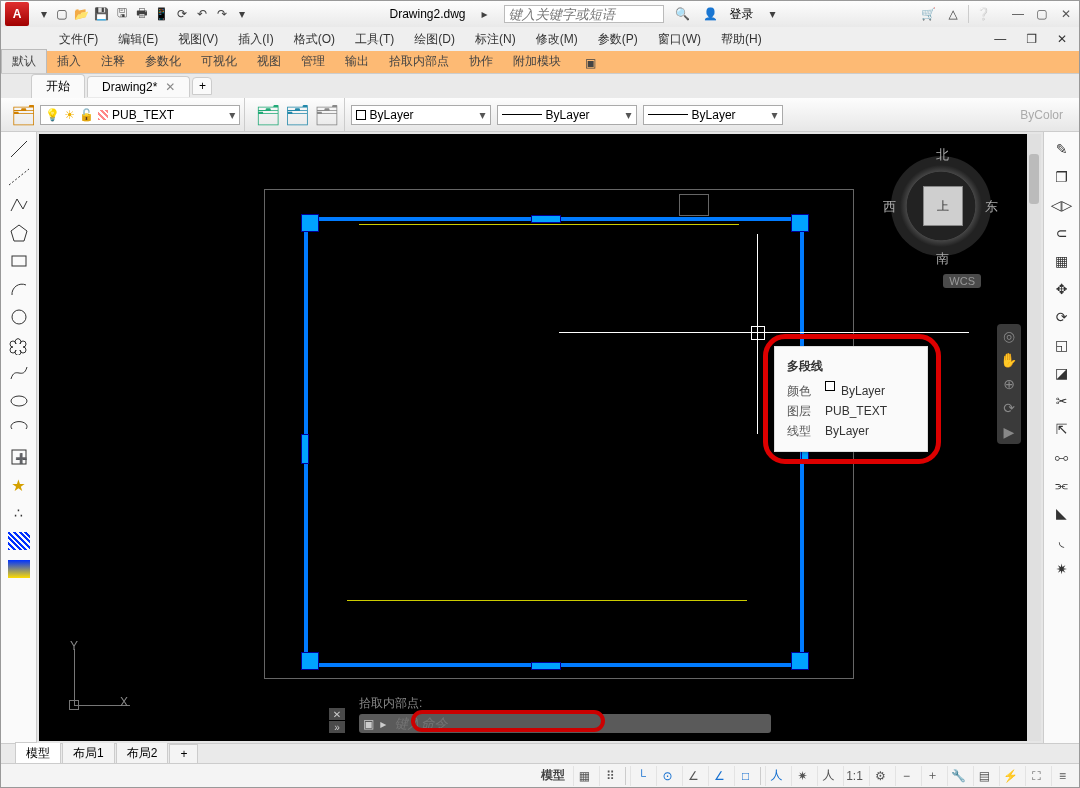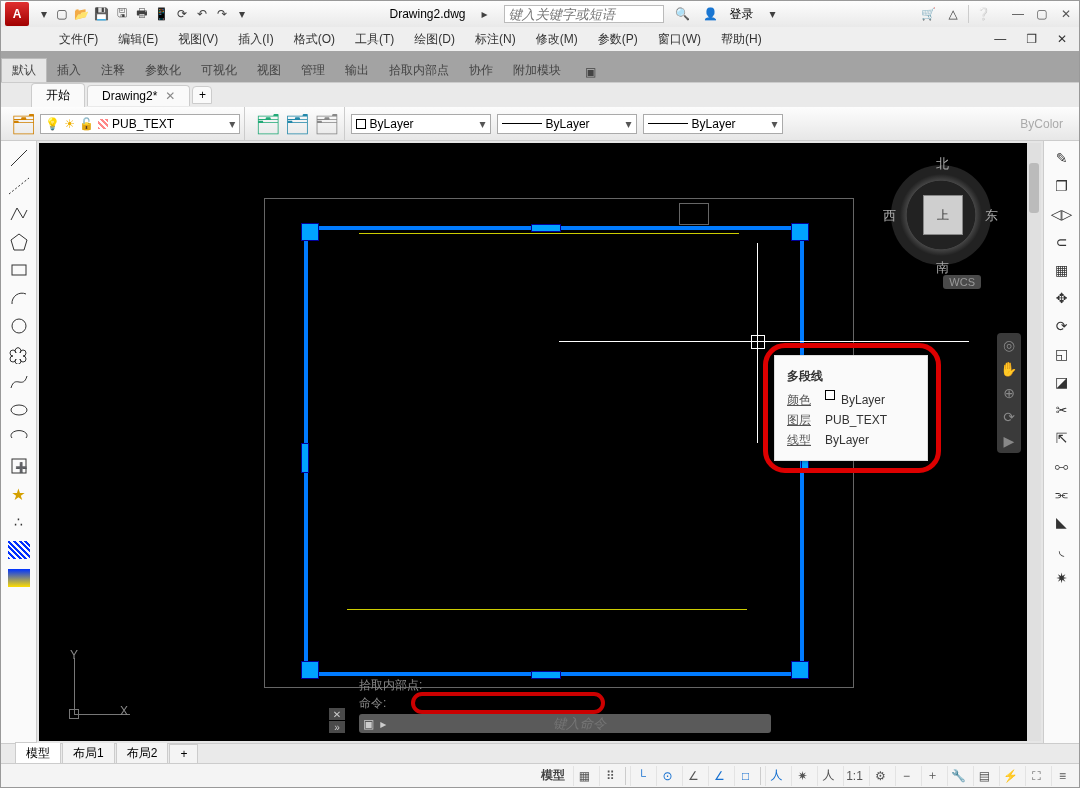--- a/index.html
+++ b/index.html
@@ -17,21 +17,21 @@
   .title-right { display:flex; align-items:center; gap:6px; }
   .win-ctrl { display:flex; gap:6px; margin-left:10px; }
   .win-ctrl span { width:18px; text-align:center; color:#555; }
 
   
   .menubar { height:24px; background:#efefef; display:flex; align-items:center; padding-left:50px; gap:4px;}
   .menubar span { padding:2px 8px; color:#333;}
   .sub-ctrl { margin-left:auto; margin-right:4px; display:flex; gap:4px;}
 
   
-  .ribbon-tabs { height:32px; background:#a3a3a3; border-bottom:1px solid #ccc; display:flex; align-items:flex-end;}
+  .ribbon-tabs { height:23px; background:#fdba74; border-bottom:1px solid #ccc; display:flex; align-items:flex-end;}
   .ribbon-tabs span { padding:3px 10px; color:#444; }
   .ribbon-tabs span.active { background:#e6e6e6; border-top:1px solid #bbb; border-left:1px solid #bbb; border-right:1px solid #bbb;}
 
   
   .filetabs { height:24px; background:#eaeaea; display:flex; align-items:center; padding-left:30px; gap:2px;}
   .filetab { padding:3px 14px; background:#fafafa; border:1px solid #ccc; border-bottom:none; border-radius:4px 4px 0 0; display:flex; align-items:center; gap:8px;}
   .filetab .x { color:#888; }
   .addtab { width:20px; height:18px; border:1px solid #ccc; display:flex; align-items:center; justify-content:center; background:#fafafa; border-radius:4px 4px 0 0;}
 
   
@@ -59,59 +59,59 @@
   .canvas { flex:1; position:relative; background:#000; margin:2px; overflow:hidden;}
   .scrollbar-v { position:absolute; right:0; top:0; bottom:0; width:14px; background:#e0e0e0;}
   .scrollbar-v .thumb { position:absolute; left:2px; width:10px; top:20px; height:50px; background:#bbb; border-radius:3px;}
 
   
   .viewcube { position:absolute; right:40px; top:12px; width:120px; height:120px;}
   .vc-ring { position:absolute; left:10px; top:10px; width:100px; height:100px; border-radius:50%; background:radial-gradient(circle,#222 48%,#444 49%,#222 58%);}
   .vc-face { position:absolute; left:42px; top:40px; width:40px; height:40px; background:#cfcfcf; color:#333; display:flex; align-items:center; justify-content:center; border:1px solid #888;}
   .vc-lbl { position:absolute; color:#aaa; font-size:13px;}
   .vc-n{left:55px;top:0;} .vc-s{left:55px;top:104px;} .vc-w{left:2px;top:52px;} .vc-e{left:104px;top:52px;}
-  .wcs { position:absolute; right:60px; top:132px; color:#999; background:#4a4a4a; padding:1px 6px; border-radius:3px; font-size:11px;}
+  .wcs { position:absolute; right:60px; top:140px; color:#999; background:#4a4a4a; padding:1px 6px; border-radius:3px; font-size:11px;}
 
   
   .navbar { position:absolute; right:20px; top:190px; width:24px; background:#3a3a3a; border-radius:4px; padding:4px 0; display:flex; flex-direction:column; align-items:center; gap:8px;}
   .navbar span { color:#888; font-size:14px; }
 
   
   .outer-rect { position:absolute; left:225px; top:55px; width:590px; height:490px; border:1px solid #666;}
   .poly { position:absolute; left:265px; top:83px; width:500px; height:450px; border:4px solid #007bff;}
   .grip { position:absolute; width:12px; height:12px; background:#00a2ff; border:1px solid #009;}
   .mgrip { position:absolute; background:#00a2ff; border:1px solid #009;}
   .notch { position:absolute; left:640px; top:60px; width:30px; height:22px; border:1px solid #666; background:#000;}
   .yellow-line { position:absolute; background:#cccc00; height:1px;}
   .pick-cursor { position:absolute; left:712px; top:192px; width:14px; height:14px; border:1px solid #fff;}
   .cross-h { position:absolute; top:198px; left:520px; width:410px; height:1px; background:#fff;}
   .cross-v { position:absolute; left:718px; top:100px; width:1px; height:200px; background:#fff;}
 
   
   .tooltip { position:absolute; left:735px; top:212px; width:154px; background:#fafafa; border:1px solid #ddd; padding:10px 12px; font-size:12px; line-height:20px; color:#333; box-shadow:0 1px 3px rgba(0,0,0,.3);}
-  .tooltip-title { font-weight:bold; margin-bottom:4px;}
+  .tooltip-title { font-weight:bold; margin-bottom:4px;font-family:Liberation Mono, monospace;}
   .tt-row { display:flex; gap:6px;}
-  .tt-row .k{ color:#555; width:32px;text-decoration:underline;}
+  .tt-row .k{ color:#555; width:32px;}
   .highlight-ring { position:absolute; left:724px; top:200px; width:178px; height:130px; border:5px solid #d00; border-radius:22px;}
 
   
   .ucs { position:absolute; left:25px; top:505px; color:#888;}
   .ucs .y { position:absolute; left:6px; top:0;} .ucs .x { position:absolute; left:56px; top:56px;}
   .ucs-arrow { position:absolute; width:1px; height:56px; background:#777; left:10px; top:10px;}
   .ucs-arrow2 { position:absolute; height:1px; width:56px; background:#777; left:10px; top:66px;}
   .ucs-o { position:absolute; left:5px; top:61px; width:10px; height:10px; border:1px solid #777;}
 
   
   .cmd-area { position:absolute; left:320px; bottom:8px; right:270px; }
   .cmd-line { color:#888; font-size:12px; line-height:18px;}
   .cmd-highlight { display:inline-block; }
   .cmd-ring { position:absolute; border:4px solid #c00; border-radius:14px; left:52px; top:16px; width:194px; height:22px;}
   .cmd-input-row { display:flex; align-items:center; background:#5a5a5a; border-radius:3px; margin-top:2px; padding:1px 4px; gap:6px;}
   .cmd-input-row .ico { color:#ccc;}
-  .cmd-input { flex:1; background:#5a5a5a; border:none; color:#fdba74; font-style:italic; outline:none;text-align:center;}
+  .cmd-input { flex:1; background:#5a5a5a; border:none; color:#fdba74; font-style:italic; outline:none;}
   .cmd-left-btns { position:absolute; left:-30px; bottom:0; display:flex; flex-direction:column; gap:1px;}
   .cmd-left-btns span{ width:16px; height:12px; background:#4a4a4a; color:#ccc; font-size:10px; display:flex; align-items:center; justify-content:center;}
 
   
   .layout-tabs { height:20px; background:#eaeaea; display:flex; align-items:center; padding-left:14px; gap:1px; border-top:1px solid #ccc;}
   .layout-tabs span { padding:2px 10px; background:#f4f4f4; border:1px solid #ccc;}
   .layout-tabs span.active { background:#fff;}
 
   
   .statusbar { height:24px; background:#f4f4f4; display:flex; align-items:center; padding:0 6px; gap:4px; border-top:1px solid #ccc;}
@@ -390,21 +390,20 @@
           <span class="y">Y</span>
           <span class="x">X</span>
         </div>
 
         <div class="cmd-area">
           <div class="cmd-left-btns">
             <span>✕</span>
             <span>»</span>
           </div>
           <div class="cmd-line">拾取内部点:</div>
-          <div class="cmd-line">命令:</div>
           <div class="cmd-ring"></div>
           <div class="cmd-input-row">
             <span class="ico">▣</span>
             <span class="ico">▸</span>
             <input class="cmd-input" placeholder="键入命令" style="">
           </div>
         </div>
       </div>
     </div>
 

